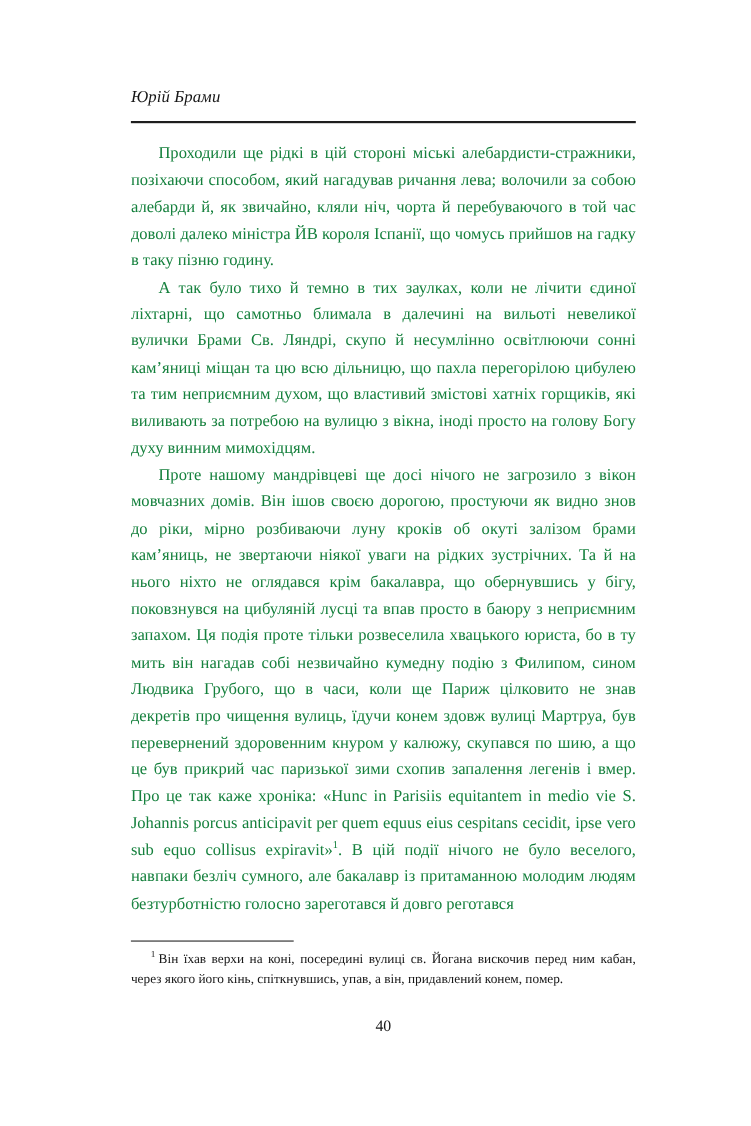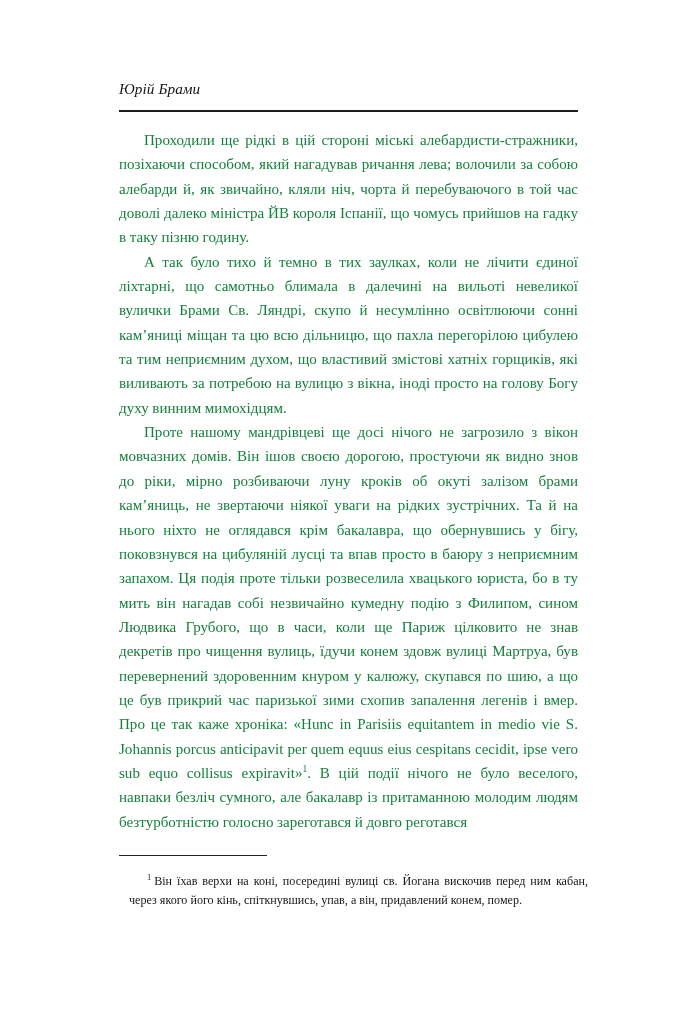--- a/index.html
+++ b/index.html
@@ -81,21 +81,21 @@
     top: 855px;
     width: 148px;
     height: 1.1px;
     background: #242424;
   }
   .footnote {
     position: absolute;
     left: 119px;
     top: 862px;
     width: 459px;
-    margin: 10px;
+    margin: 0;
     font-size: 12.1px;
     line-height: 19.2px;
     text-align: justify;
     text-align-last: left;
     text-indent: 18px;
     color: #171717;
   }
   .footnote sup {
     font-size: 8.4px;
     vertical-align: super;
@@ -132,14 +132,15 @@
     <p class="para">А так було тихо й темно в тих заулках, коли не лічити єдиної ліхтарні, що самотньо блимала в далечині на вильоті невеликої вулички Брами Св. Ляндрі, скупо й несумлінно освітлюючи сонні кам’яниці міщан та цю всю дільницю, що пахла перегорілою цибулею та тим неприємним духом, що властивий змістові хатніх горщиків, які виливають за потребою на вулицю з вікна, іноді просто на голову Богу духу винним мимохідцям.</p>
 
     <p class="para"><span>Проте нашому мандрівцеві ще досі нічого не загрозило з вікон мовчазних домів. Він ішов своєю дорогою, простуючи як видно знов до ріки, мірно розбиваючи луну кроків об окуті залізом брами кам’яниць, не звертаючи ніякої уваги на рідких зустрічних. Та й на нього ніхто не оглядався крім бакалавра, що обернувшись у бігу, поковзнувся на цибуляній лусці та впав просто в баюру з неприємним запахом. Ця подія проте тільки розвеселила хвацького юриста, бо в ту мить він нагадав собі незвичайно кумедну подію з Филипом, сином Людвика Грубого, що в часи, коли ще Париж цілковито не знав декретів про чищення вулиць, їдучи конем здовж вулиці Мартруа, був перевернений здоровенним кнуром у калюжу, скупався по шию, а що це був прикрий час паризької зими схопив запалення легенів і вмер. Про це так каже хроніка: </span><span class="latin">«Hunc in Parisiis equitantem in medio vie S. Johannis porcus anticipavit per quem equus eius cespitans cecidit, ipse vero sub equo collisus expiravit»</span><sup class="fn-ref">1</sup><span>. В цій події нічого не було веселого, навпаки безліч сумного, але бакалавр із притаманною молодим людям безтурботністю голосно зареготався й довго реготався</span></p>
 
   </div>
 
   <div class="footnote-rule"></div>
 
   <p class="footnote"><sup>1</sup><span>Він їхав верхи на коні, посередині вулиці св. Йогана вискочив перед ним кабан, через якого його кінь, спіткнувшись, упав, а він, придавлений конем, помер.</span></p>
 
+  <div class="folio">40</div>
 
 </div>
 
 </body></html>

